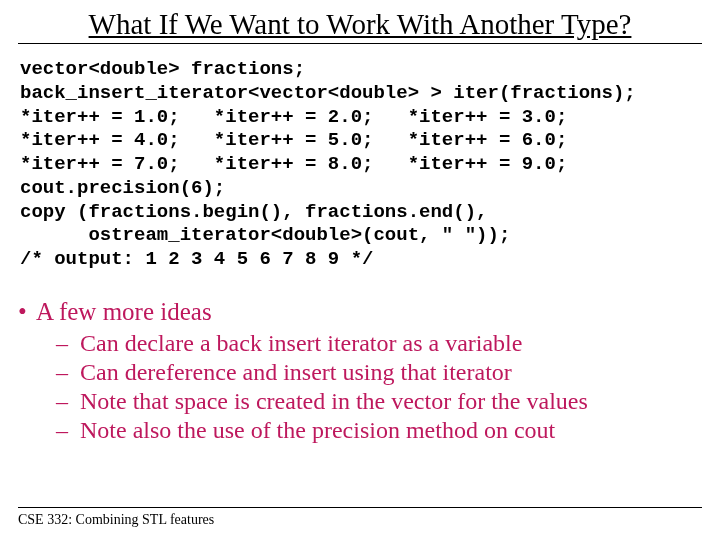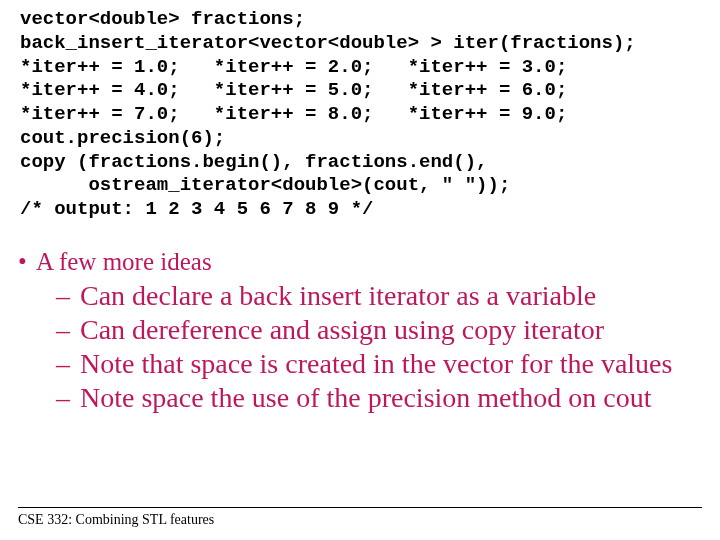--- a/index.html
+++ b/index.html
@@ -40,21 +40,21 @@
     color: #be185d;
   }
   .b1 {
     margin-bottom: 4px;
   }
   .b1 .dot {
     display: inline-block;
     width: 18px;
   }
   .sub {
-    font-size: 28px;
+    font-size: 24px;
     margin-left: 38px;
     margin-top: 2px;
   }
   .sub .dash {
     display: inline-block;
     width: 24px;
   }
   .footer {
     position: absolute;
     left: 18px;
@@ -64,43 +64,44 @@
     font-size: 14px;
     color: #000;
     border-top: 1px solid #000;
     padding-top: 4px;
   }
 </style>
 </head>
 <body>
 
 <div class="slide">
+  <div class="title">What If We Want to Work With Another Type?</div>
 
   <div class="code-block">vector&lt;double&gt; fractions;
 back_insert_iterator&lt;vector&lt;double&gt; &gt; iter(fractions);
 *iter++ = 1.0;   *iter++ = 2.0;   *iter++ = 3.0;
 *iter++ = 4.0;   *iter++ = 5.0;   *iter++ = 6.0;
 *iter++ = 7.0;   *iter++ = 8.0;   *iter++ = 9.0;
 cout.precision(6);
 copy (fractions.begin(), fractions.end(), 
       ostream_iterator&lt;double&gt;(cout, " "));
 /* output: 1 2 3 4 5 6 7 8 9 */</div>
 
   <div class="bullets">
     <div class="b1">
       <span class="dot">•</span><span>A few more ideas</span>
     </div>
     <div class="sub">
       <span class="dash">–</span><span>Can declare a back insert iterator as a variable</span>
     </div>
     <div class="sub">
-      <span class="dash">–</span><span>Can dereference and assign using copy iterator</span>
+      <span class="dash">–</span><span>Can dereference and insert using that iterator</span>
     </div>
     <div class="sub">
       <span class="dash">–</span><span>Note that space is created in the vector for the values</span>
     </div>
     <div class="sub">
-      <span class="dash">–</span><span>Note space the use of the precision method on cout</span>
+      <span class="dash">–</span><span>Note also the use of the precision method on cout</span>
     </div>
   </div>
 </div>
 
 <div class="footer">CSE 332: Combining STL features</div>
 
 </body></html>

